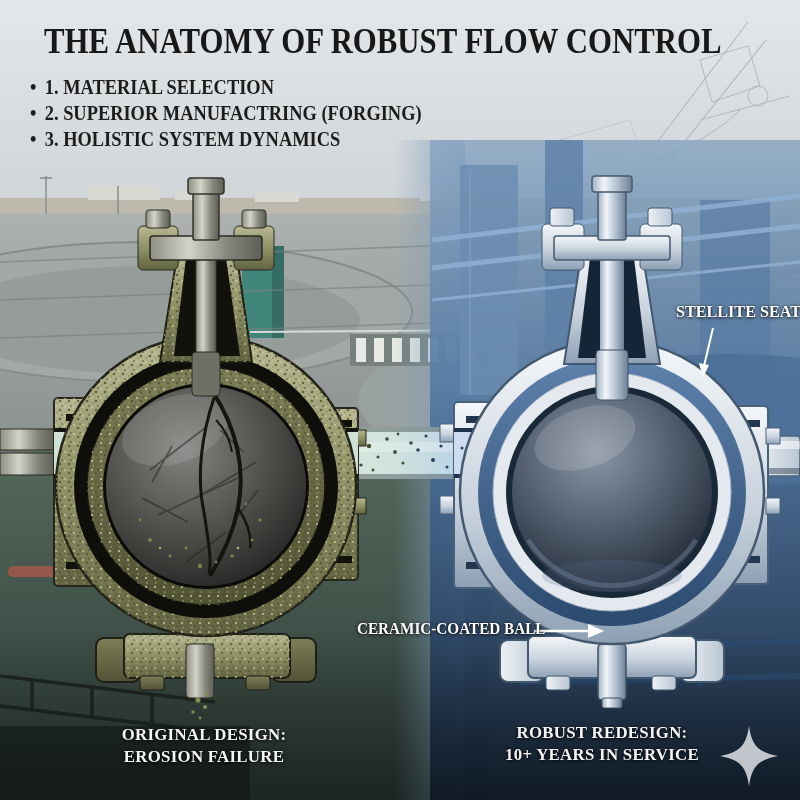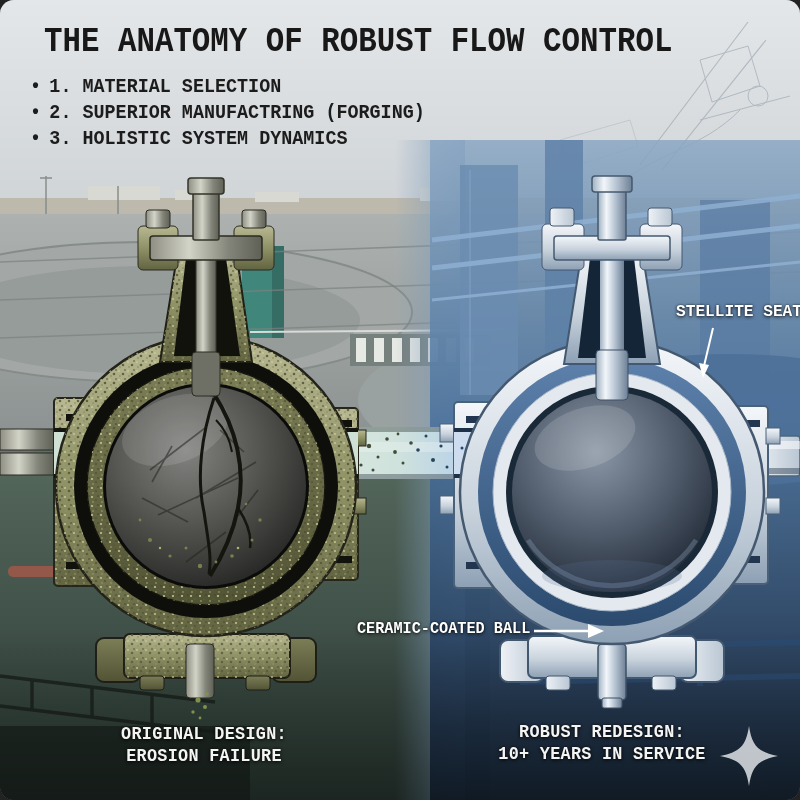--- a/index.html
+++ b/index.html
@@ -1,17 +1,17 @@
 <!DOCTYPE html>
 <html><head>
 <meta charset="utf-8">
 <style>
   html,body{margin:0;padding:0;background:#222;}
   .canvas{position:relative;width:800px;height:800px;overflow:hidden;
-          font-family:Liberation Mono, monospace;background:#737373;border-radius:14px;}
+          font-family:Liberation Serif, serif;background:#737373;}
   svg.layer{position:absolute;left:0;top:0;width:800px;height:800px;}
   .title{position:absolute;left:44px;top:22px;margin:0;font-size:35px;font-weight:800;
          color:#181818;letter-spacing:0px;transform:scaleX(.88);transform-origin:left top;
          white-space:nowrap;}
   ul.bullets{position:absolute;left:30px;top:74px;margin:0;padding:0;list-style:none;
              transform:scaleX(.92);transform-origin:left top;}
   ul.bullets li{display:flex;align-items:center;gap:9px;font-size:20px;font-weight:800;
                 color:#1c1c1c;line-height:26px;white-space:nowrap;}
   ul.bullets .dot{font-size:20px;line-height:26px;}
   .ann-label{position:absolute;color:#fff;font-weight:800;white-space:nowrap;

